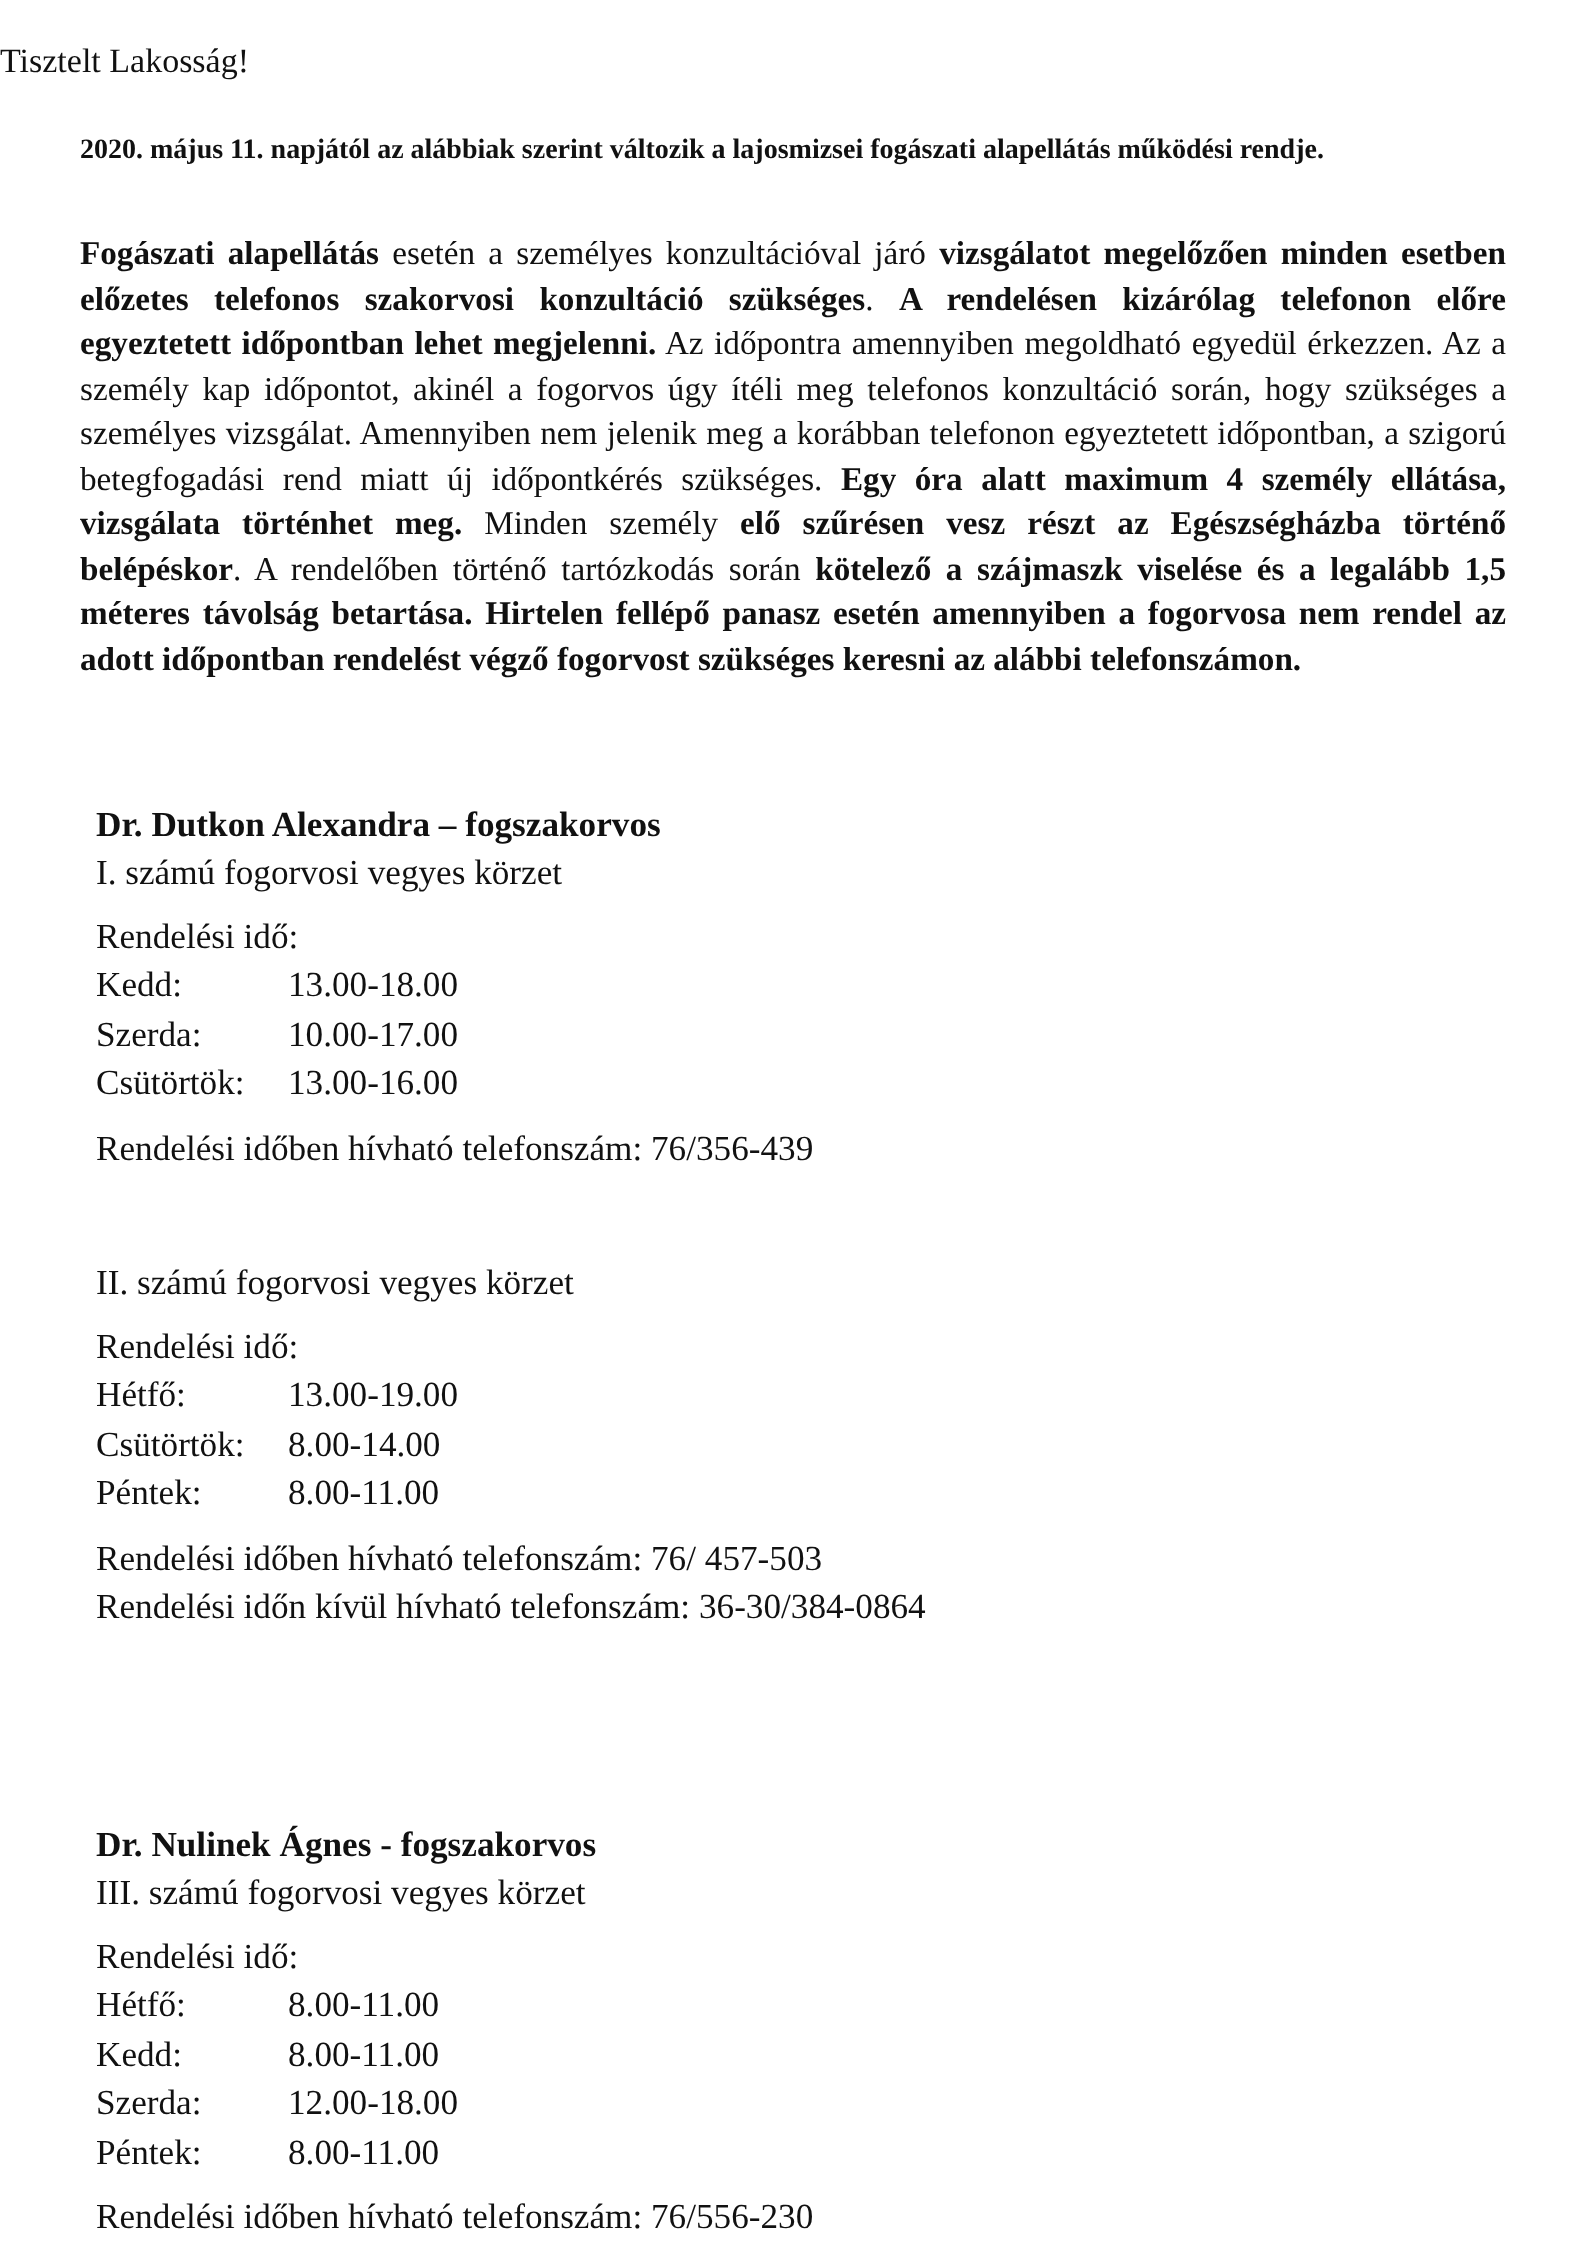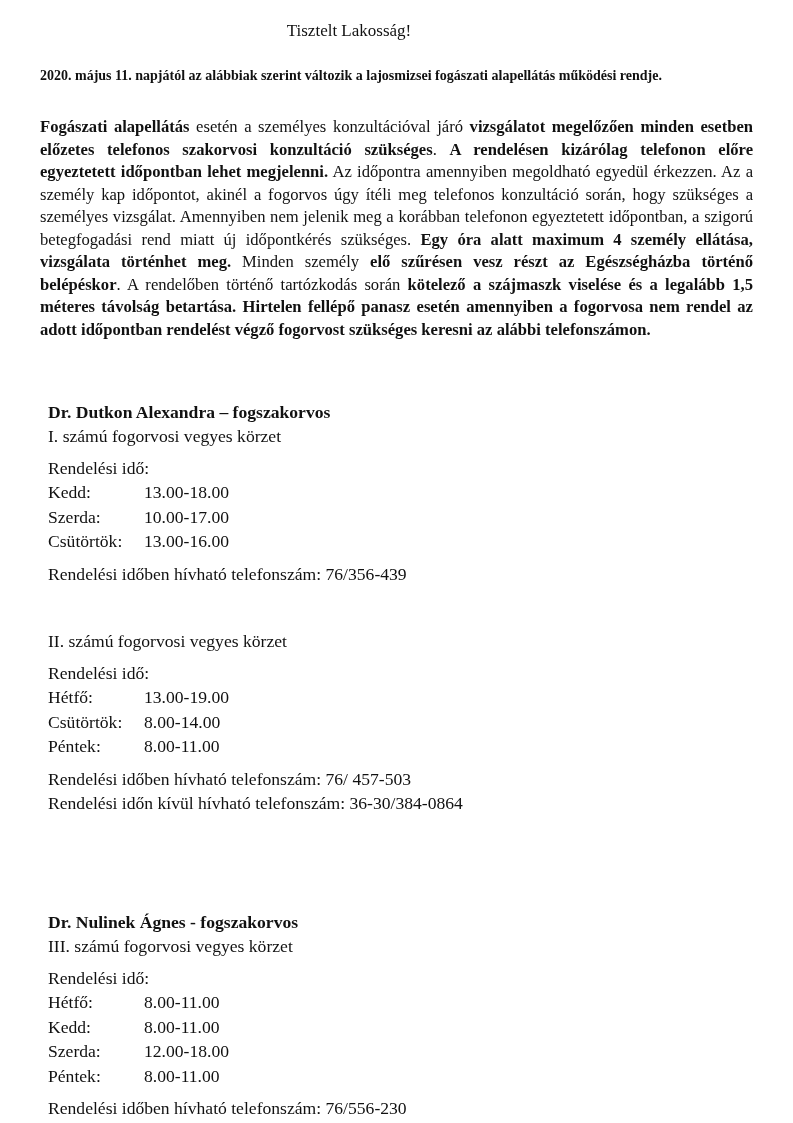--- a/index.html
+++ b/index.html
@@ -3,21 +3,21 @@
   <meta charset="utf-8">
   <style>
     html, body { margin: 0; padding: 0; background: #ffffff; }
     body {
       width: 793px; height: 1123px; position: relative; overflow: hidden;
       font-family: "Liberation Serif", "DejaVu Serif", serif;
       color: #111111;
     }
     .page { position: absolute; left: 0; top: 0; width: 793px; height: 1123px; }
     .greeting {
-      position: absolute; top: 20px; left: 0; width: 698px; text-align: center;
+      position: absolute; top: 20px; left: 0; width: 698px; text-align: left;
       font-size: 17px; line-height: 22px;
     }
     .headline {
       position: absolute; top: 64px; left: 40px; width: 713px;
       font-size: 14px; line-height: 23px; font-weight: bold; text-align: justify;
       text-align-last: left;
     }
     .body-para {
       position: absolute; top: 116px; left: 40px; width: 713px;
       font-size: 16.6px; line-height: 22.5px; text-align: justify;

